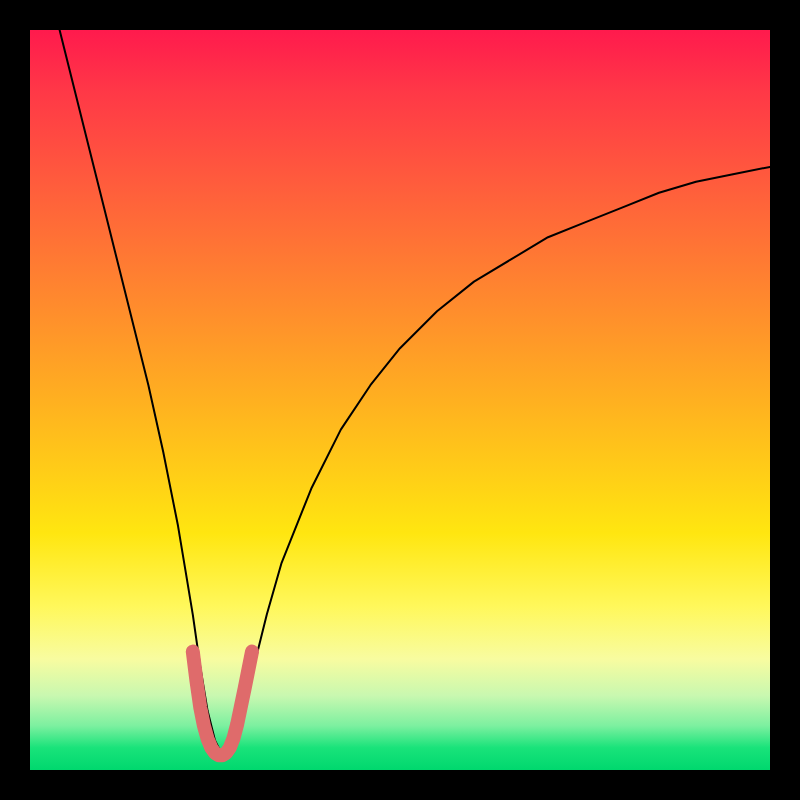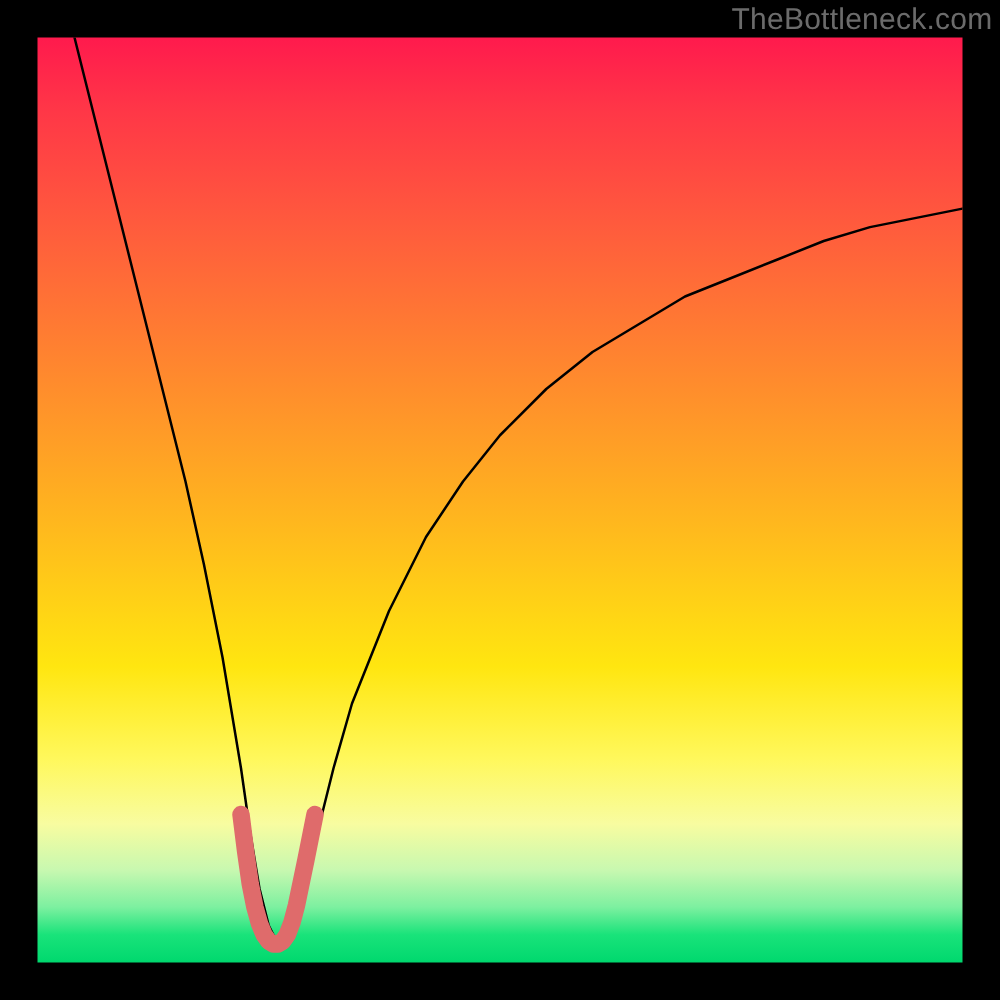--- a/index.html
+++ b/index.html
@@ -56,21 +56,20 @@
     letter-spacing: 0.2px;
     font-weight: 400;
     user-select: none;
   }
 </style>
 </head>
 <body>
 
 <div class="stage">
 
-  <div class="watermark">TheBottleneck.com</div>
 
   <div class="plot-area">
     <svg class="svg-layer" viewBox="0 0 740 740" preserveAspectRatio="none">
       <path id="curve-main" fill="none" stroke="#000000" stroke-width="2" stroke-linejoin="round" stroke-linecap="round" d="M29.60 0.00 L44.40 59.20 L59.20 118.40 L74.00 177.60 L88.80 236.80 L103.60 296.00 L118.40 355.20 L133.20 421.80 L148.00 495.80 L155.40 540.20 L162.80 584.60 L170.20 636.40 L177.60 680.80 L185.00 710.40 L192.40 725.20 L199.80 725.20 L207.20 710.40 L214.60 680.80 L222.00 643.80 L236.80 584.60 L251.60 532.80 L281.20 458.80 L310.80 399.60 L340.40 355.20 L370.00 318.20 L407.00 281.20 L444.00 251.60 L481.00 229.40 L518.00 207.20 L555.00 192.40 L592.00 177.60 L629.00 162.80 L666.00 151.70 L703.00 144.30 L740.00 136.90"></path>
       <path id="curve-highlight" fill="none" stroke="#df6b6b" stroke-width="14" stroke-linejoin="round" stroke-linecap="round" d="M162.80 621.60 L166.50 651.20 L170.20 677.10 L173.90 695.60 L177.60 708.92 L181.30 717.80 L185.00 722.98 L188.70 725.20 L192.40 725.20 L196.10 722.98 L199.80 717.80 L203.50 708.18 L207.20 694.12 L210.90 676.36 L214.60 658.60 L218.30 640.10 L222.00 621.60"></path>
     </svg>
   </div>
 
 </div>
 

